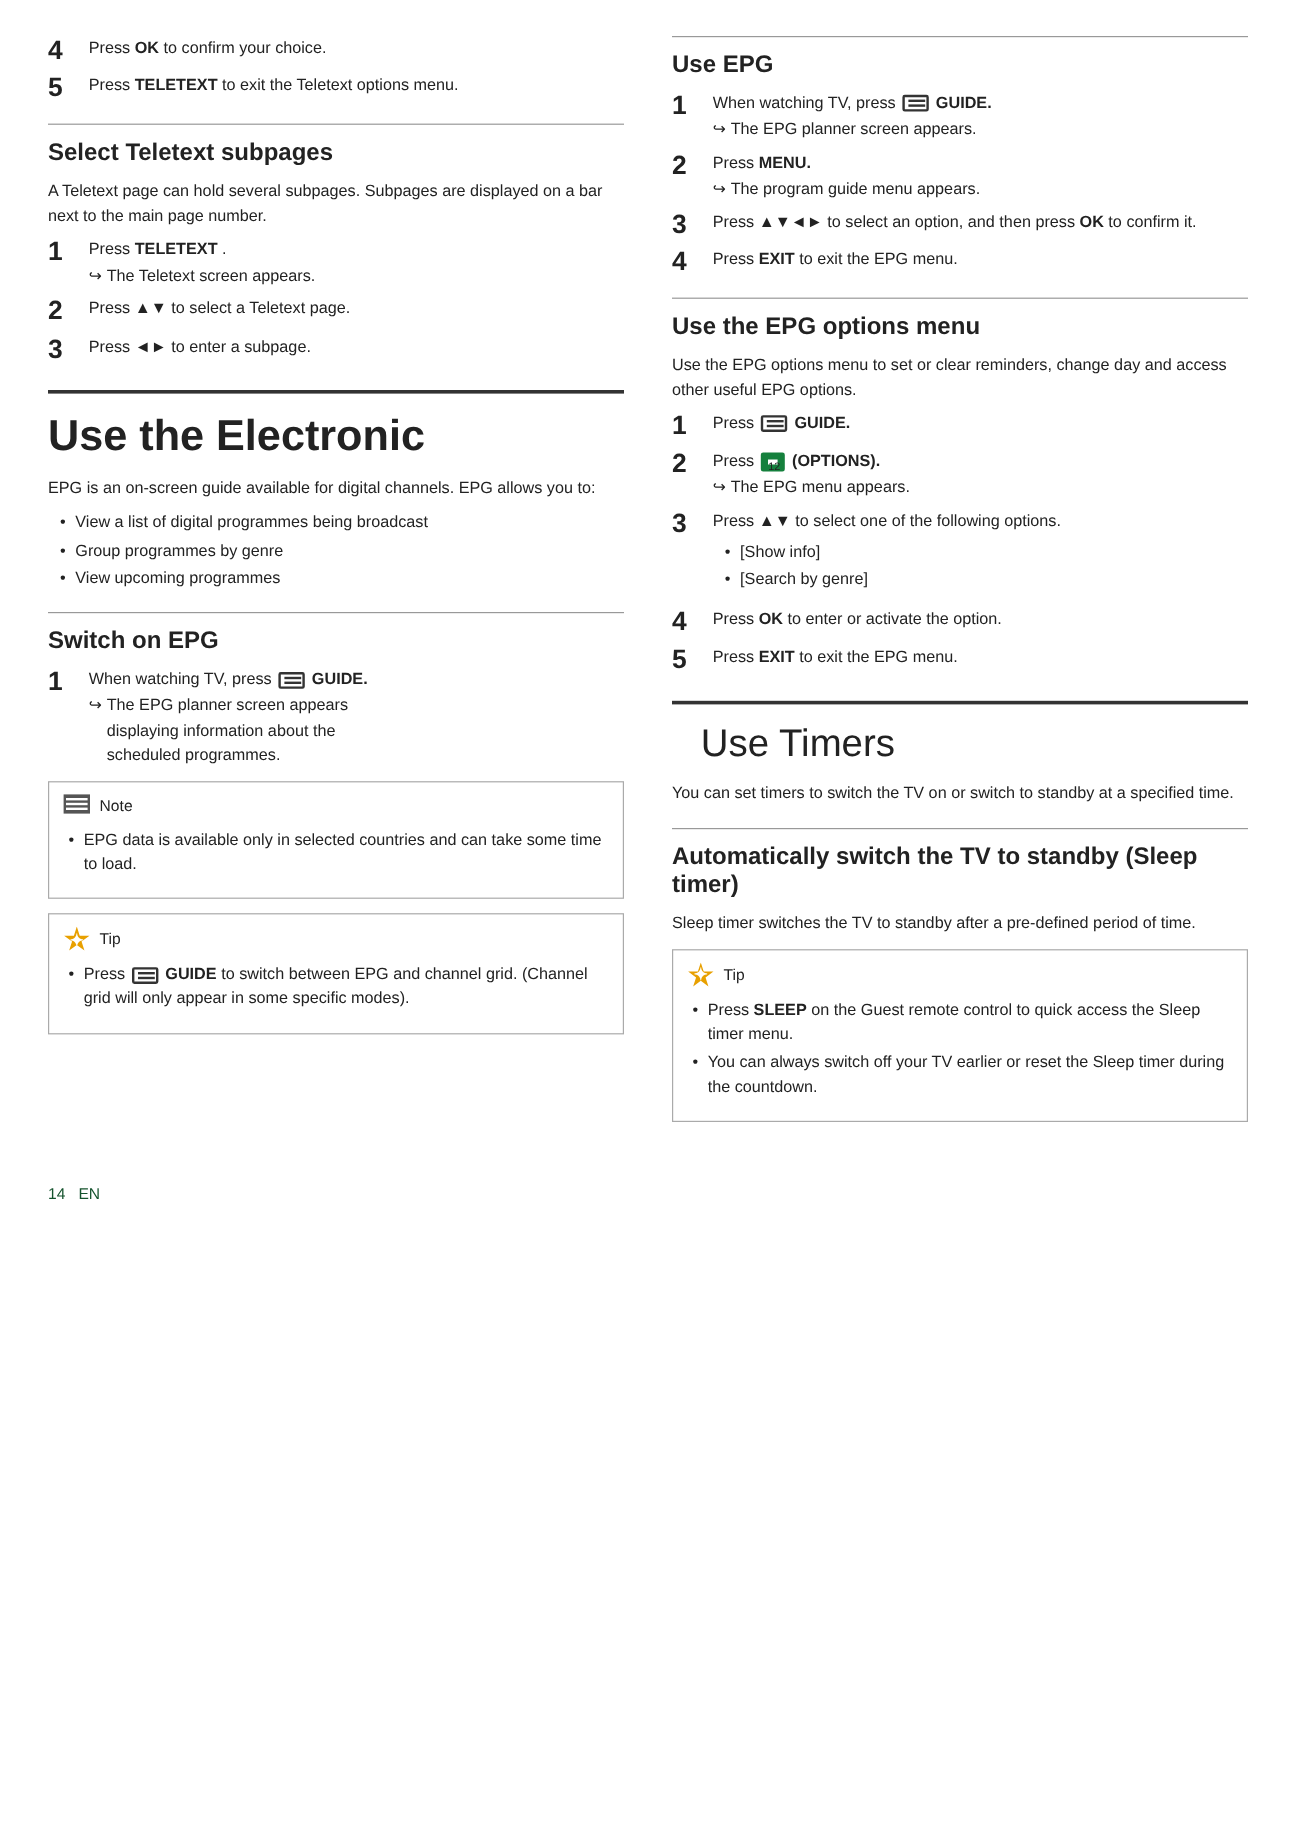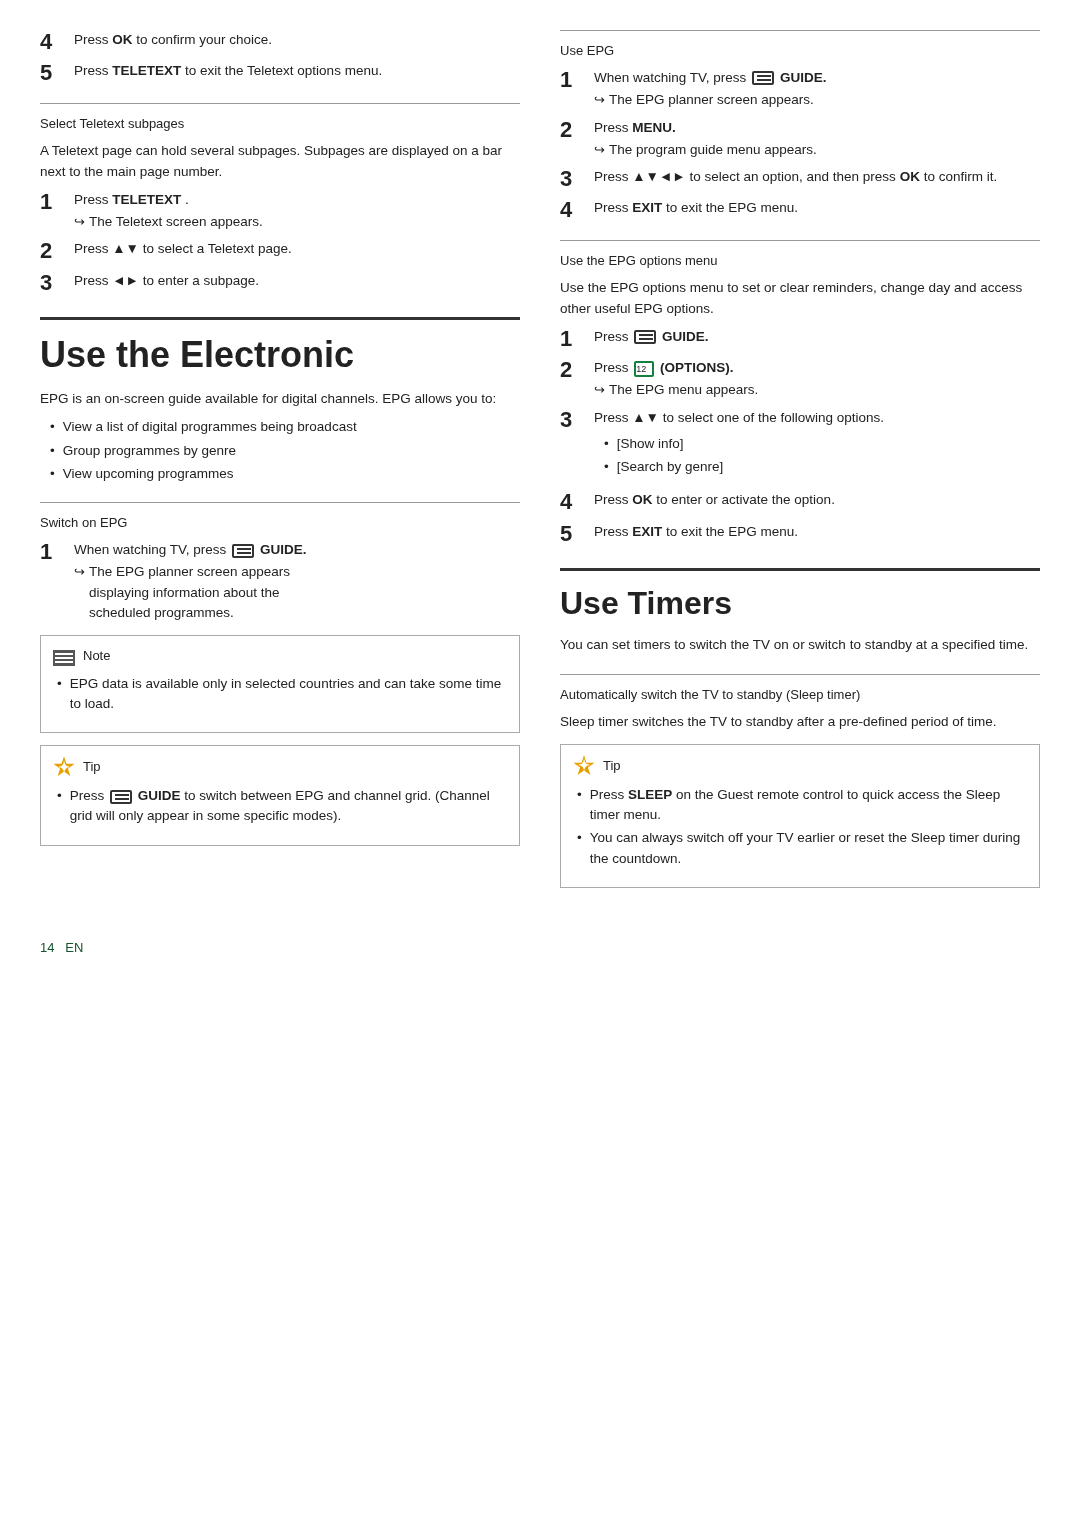--- a/index.html
+++ b/index.html
@@ -25,35 +25,36 @@
       border-top: 1.5px solid #999;
       margin: 18px 0 12px 0;
     }
     hr.thick-rule {
       border: none;
       border-top: 3px solid #333;
       margin: 22px 0 14px 0;
     }
 
     h2.section-title {
-      font-size: 13px;
-      font-weight: normal;
+      font-size: 20px;
+      font-weight: bold;
       margin-bottom: 10px;
     }
     h1.big-title {
       font-size: 36px;
       font-weight: bold;
       line-height: 1.15;
       margin-bottom: 14px;
     }
     h1.big-title-medium {
       font-size: 32px;
-      font-weight: bold;
+      font-weight: normal;
       line-height: 1.15;
       margin-bottom: 14px;
+      margin-left: 24px;
     }
 
     p.body-text {
       font-size: 13.5px;
       line-height: 1.5;
       margin-bottom: 8px;
     }
 
     .numbered-step {
       display: flex;
@@ -118,21 +119,21 @@
 
     .note-box {
       border: 1.5px solid #aaa;
       padding: 10px 12px;
       margin: 12px 0;
       font-size: 13px;
       line-height: 1.5;
     }
     .note-header {
       display: flex;
-      align-items: flex-end;
+      align-items: flex-start;
       margin-bottom: 6px;
       font-weight: normal;
     }
     .note-icon {
       width: 22px;
       height: 16px;
       background: #555;
       display: inline-block;
       margin-right: 8px;
       position: relative;
@@ -185,21 +186,21 @@
       position: absolute;
       top: 2px; left: 3px;
       width: 14px; height: 2px;
       background: #333;
       box-shadow: 0 4px 0 #333;
     }
     .small-icon-options {
       display: inline-block;
       width: 20px;
       height: 16px;
-      border: 2px solid #15803d;
+      border: 6px solid #15803d;
       border-radius: 2px;
       vertical-align: middle;
       margin: 0 2px;
       font-size: 9px;
       font-weight: normal;
       line-height: 12px;
     }
     .page-footer {
       margin-top: 40px;
       font-size: 13px;

